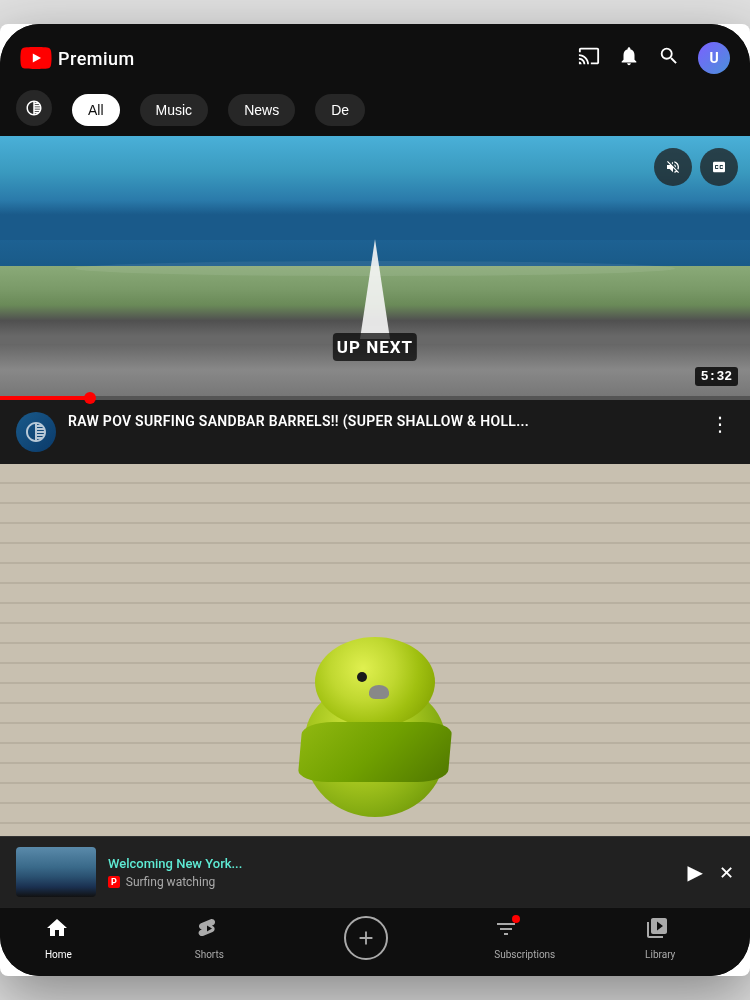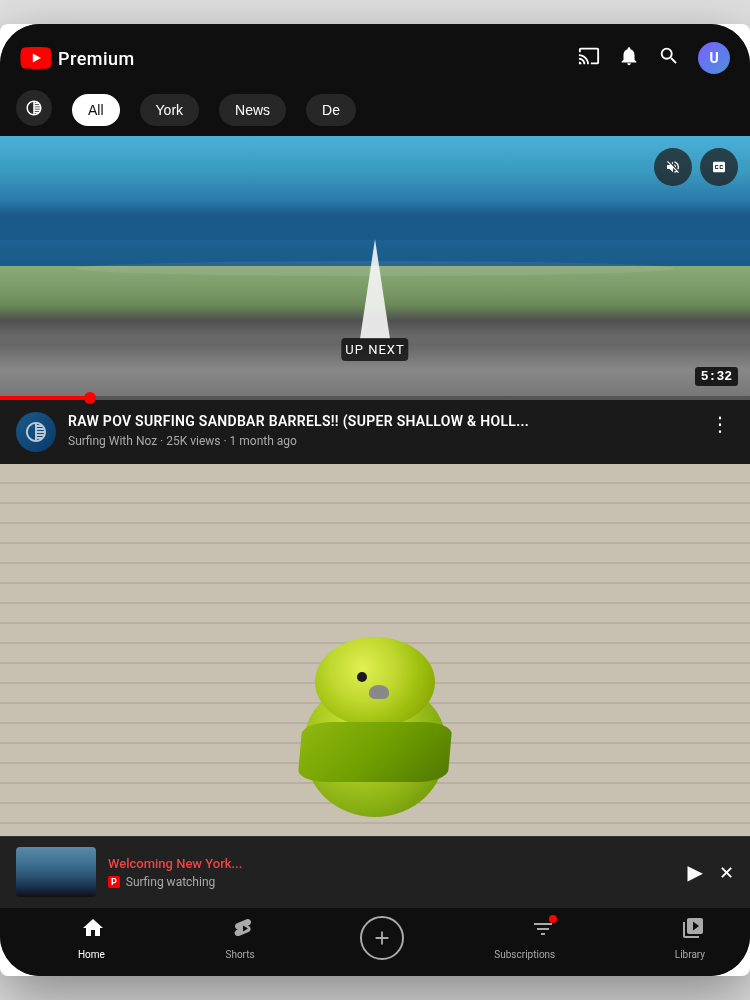--- a/index.html
+++ b/index.html
@@ -173,22 +173,22 @@
       justify-content: center;
       cursor: pointer;
     }
     .up-next-badge {
       position: absolute;
       bottom: 35px;
       left: 50%;
       transform: translateX(-50%);
       background: rgba(0,0,0,0.7);
       color: #fff;
-      font-size: 13px;
-      font-weight: 400;
+      font-size: 17px;
+      font-weight: 700;
       padding: 4px 4px;
       border-radius: 4px;
       letter-spacing: 1px;
     }
     .progress-bar-container {
       width: 100%;
       height: 4px;
       background: #555;
       position: relative;
       flex-shrink: 0;
@@ -292,21 +292,21 @@
     }
     .mini-thumb-img {
       width: 100%;
       height: 100%;
       background: linear-gradient(180deg, #5a8aaa 0%, #3a6a8a 40%, #2a5070 60%, #1a3050 80%, #111 100%);
     }
     .mini-info {
       flex: 1;
     }
     .mini-title {
-      color: #ef4444;
+      color: #5eead4;
       font-size: 13px;
       font-weight: 500;
       margin-bottom: 4px;
       white-space: nowrap;
       overflow: hidden;
       text-overflow: ellipsis;
       max-width: 250px;
     }
     .mini-continue {
       display: flex;
@@ -347,21 +347,21 @@
       display: flex;
       align-items: center;
       justify-content: space-around;
       padding: 8px 0 16px 0;
       flex-shrink: 0;
       border-top: 1px solid #222;
     }
     .nav-item {
       display: flex;
       flex-direction: column;
-      align-items: flex-end;
+      align-items: flex-start;
       gap: 4px;
       cursor: pointer;
       min-width: 60px;
     }
     .nav-icon {
       font-size: 22px;
       color: #fff;
     }
     .nav-icon.inactive {
       color: #aaa;
@@ -435,21 +435,21 @@
       </div>
     </div>
 
     <div class="tabs-container">
       <button class="tab-explore">
         <svg width="18" height="18" viewBox="0 0 24 24" fill="white">
           <path d="M12 2C6.48 2 2 6.48 2 12s4.48 10 10 10 10-4.48 10-10S17.52 2 12 2zm-1 17.93c-3.94-.49-7-3.85-7-7.93s3.05-7.44 7-7.93v15.86zm2-15.86c1.03.13 2 .45 2.87.93H13v-.93zM13 7h5.24c.25.31.48.65.68 1H13V7zm0 3h6.74c.08.33.15.66.19 1H13v-1zm0 9.93V19h2.87c-.87.48-1.84.8-2.87.93zM18.24 17H13v-1h5.92c-.2.35-.43.69-.68 1zm1.5-3H13v-1h6.93c-.04.34-.11.67-.19 1z"></path>
         </svg>
       </button>
       <button class="tab-pill active">All</button>
-      <button class="tab-pill inactive">York</button>
+      <button class="tab-pill inactive">Music</button>
       <button class="tab-pill inactive">News</button>
       <button class="tab-pill inactive">De</button>
     </div>
 
     <div class="main-video">
       <div class="main-video-thumb">
 
         <div style="position:absolute;top:0;left:0;right:0;height:55%;background:linear-gradient(180deg,#4ab0d8 0%,#3a9abf 25%,#2a7aaa 45%,#1a5a8a 55%);"></div>
         <div style="position:absolute;top:40%;left:0;right:0;height:25%;background:linear-gradient(180deg,rgba(30,100,150,0.7) 0%,rgba(20,80,120,0.9) 100%);"></div>
         <div style="position:absolute;bottom:20%;left:0;right:0;height:30%;background:linear-gradient(180deg,#8aaa78 0%,#7a9a68 30%,#6a8a58 50%,#505050 70%,#686868 90%);"></div>
@@ -482,21 +482,20 @@
     <div class="video-info-row">
       <div class="channel-avatar">
         <div class="channel-avatar-inner">
           <svg width="24" height="24" viewBox="0 0 24 24" fill="rgba(255,255,255,0.7)">
             <path d="M12 2C6.48 2 2 6.48 2 12s4.48 10 10 10 10-4.48 10-10S17.52 2 12 2zm-1 17.93c-3.94-.49-7-3.85-7-7.93 0-4.08 3.05-7.44 7-7.93v15.86zm2-15.86c1.03.13 2 .45 2.87.93H13v-.93zM13 7h5.24c.25.31.48.65.68 1H13V7zm0 3h6.74c.08.33.15.66.19 1H13v-1zm0 9.93V19h2.87c-.87.48-1.84.8-2.87.93zM18.24 17H13v-1h5.92c-.2.35-.43.69-.68 1zm1.5-3H13v-1h6.93c-.04.34-.11.67-.19 1z"></path>
           </svg>
         </div>
       </div>
       <div class="video-text">
         <div class="video-title">RAW POV SURFING SANDBAR BARRELS!! (SUPER SHALLOW &amp; HOLL...</div>
-        <div class="video-meta">Surfing With Noz · 25K views · 1 month ago</div>
       </div>
       <div class="more-btn">⋮</div>
     </div>
 
     <div class="second-video">
 
       <div style="width:100%;height:100%;position:relative;background:#d0c8b8;overflow:hidden;">
 
         <div style="position:absolute;top:0;left:0;right:0;bottom:0;background:repeating-linear-gradient(180deg,#c8c0b0 0px,#c8c0b0 18px,#b8b0a0 18px,#b8b0a0 20px);"></div>
 

